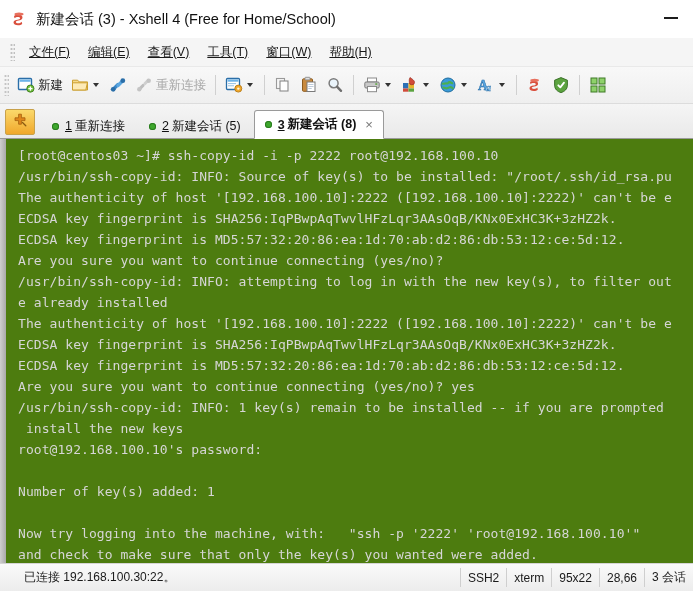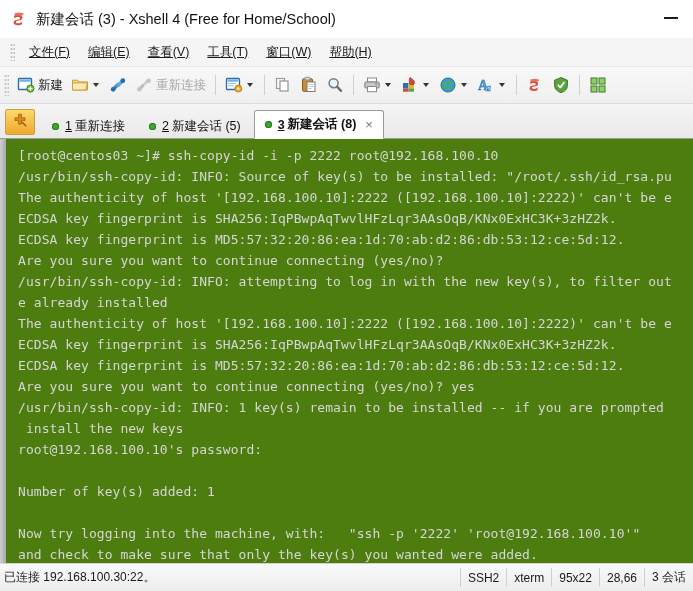--- a/index.html
+++ b/index.html
@@ -246,21 +246,21 @@
     background: #f0f0f0;
     background-image: linear-gradient(#fafafa,#ececec);
     border-top: 1px solid #d5d5d5;
     display: flex;
     align-items: center;
     flex: 0 0 auto;
     font-size: 12px;
     color: #1a1a1a;
   }
   .status-left {
-    padding-left: 4px;
+    padding-left: 24px;
     white-space: nowrap;
     flex: 0 0 auto;
   }
   .status-spacer { flex: 1 1 auto; }
   .status-cell {
     padding: 0 7px;
     height: 19px;
     display: flex;
     align-items: center;
     border-left: 1px solid #cfcfcf;

